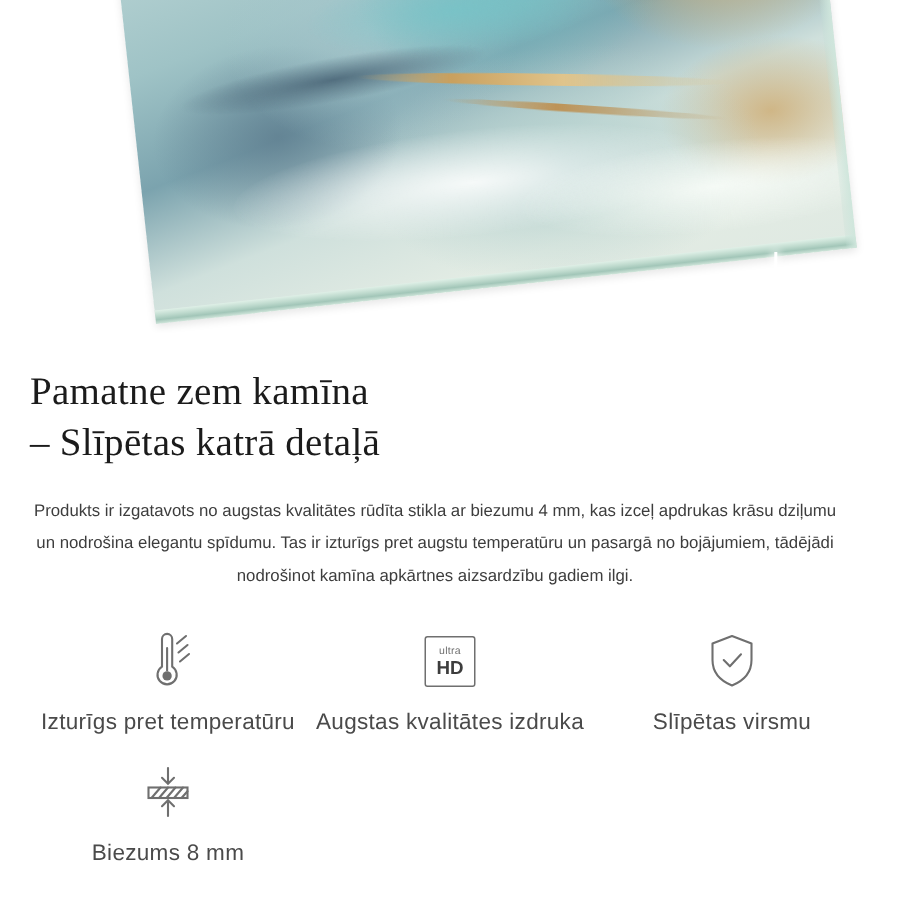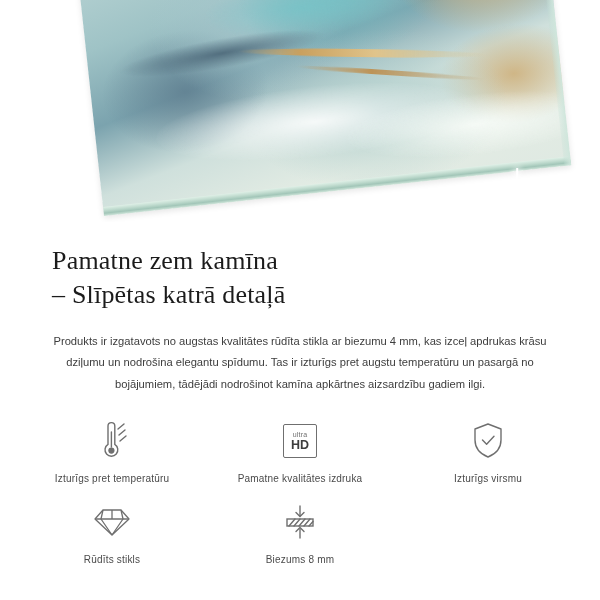--- a/index.html
+++ b/index.html
@@ -137,21 +137,21 @@
   }
   .sparkle.small {
     left: 516px; top: 192px; width: 20px; height: 20px;
   }
   .sparkle.small:before { width: 20px; }
   .sparkle.small:after { height: 20px; }
   .sparkle.small .sparkle-core { width: 4px; height: 4px; margin: -2px 0 0 -2px; }
 
   
   .content {
-    padding: 0 52px;
+    padding: 0 20px;
   }
   .headline {
     margin: 22px 0 0 0;
     font-family: "Liberation Serif", serif;
     font-size: 26px;
     line-height: 1.32;
     font-weight: 400;
     color: #1b1b1b;
     letter-spacing: 0.2px;
   }
@@ -181,21 +181,21 @@
     text-align: center;
   }
   .feature-ico {
     height: 44px;
     display: flex;
     align-items: center;
     justify-content: center;
   }
   .feature-label {
     margin-top: 10px;
-    font-size: 10px;
+    font-size: 15px;
     color: #4a4a4a;
     letter-spacing: 0.2px;
   }
   .hd-box {
     width: 34px; height: 34px;
     border: 1.4px solid #6f6f6f;
     border-radius: 2px;
     display: flex;
     flex-direction: column;
     align-items: center;
@@ -257,45 +257,33 @@
       <div class="feature-label">Izturīgs pret temperatūru</div>
     </div>
 
     <div class="feature">
       <div class="feature-ico">
         <div class="hd-box">
           <span class="t1">ultra</span>
           <span class="t2">HD</span>
         </div>
       </div>
-      <div class="feature-label">Pamatne kvalitātes izdruka</div>
+      <div class="feature-label">Augstas kvalitātes izdruka</div>
     </div>
 
     <div class="feature">
       <div class="feature-ico">
         <svg width="38" height="42" viewBox="0 0 38 42" fill="none" stroke="#6f6f6f" stroke-width="1.4" stroke-linejoin="round" stroke-linecap="round">
           <path d="M19 4 32 9v11c0 8.4-5.6 14-13 17C11.6 34 6 28.4 6 20V9z"></path>
           <polyline points="13.5,20 17.6,24.2 25,16.2"></polyline>
         </svg>
       </div>
-      <div class="feature-label">Izturīgs virsmu</div>
-    </div>
-
-    <div class="feature">
-      <div class="feature-ico">
-        <svg width="40" height="36" viewBox="0 0 40 36" fill="none" stroke="#6f6f6f" stroke-width="1.3" stroke-linejoin="round">
-          <path d="M11 6h18l8 9-17 16L3 15z"></path>
-          <path d="M3 15h34"></path>
-          <path d="M11 6l-2 9 11 16"></path>
-          <path d="M29 6l2 9-11 16"></path>
-          <path d="M20 6v9"></path>
-        </svg>
-      </div>
-      <div class="feature-label">Rūdīts stikls</div>
-    </div>
+      <div class="feature-label">Slīpētas virsmu</div>
+    </div>
+
 
 
     <div class="feature">
       <div class="feature-ico">
         <svg width="40" height="40" viewBox="0 0 40 40" fill="none" stroke="#6f6f6f" stroke-width="1.4" stroke-linecap="round">
           <line x1="20" y1="4" x2="20" y2="14"></line>
           <polyline points="16,10.5 20,14.5 24,10.5"></polyline>
           <rect x="7" y="17" width="26" height="7"></rect>
           <line x1="9" y1="24" x2="15" y2="17"></line>
           <line x1="14" y1="24" x2="20" y2="17"></line>

